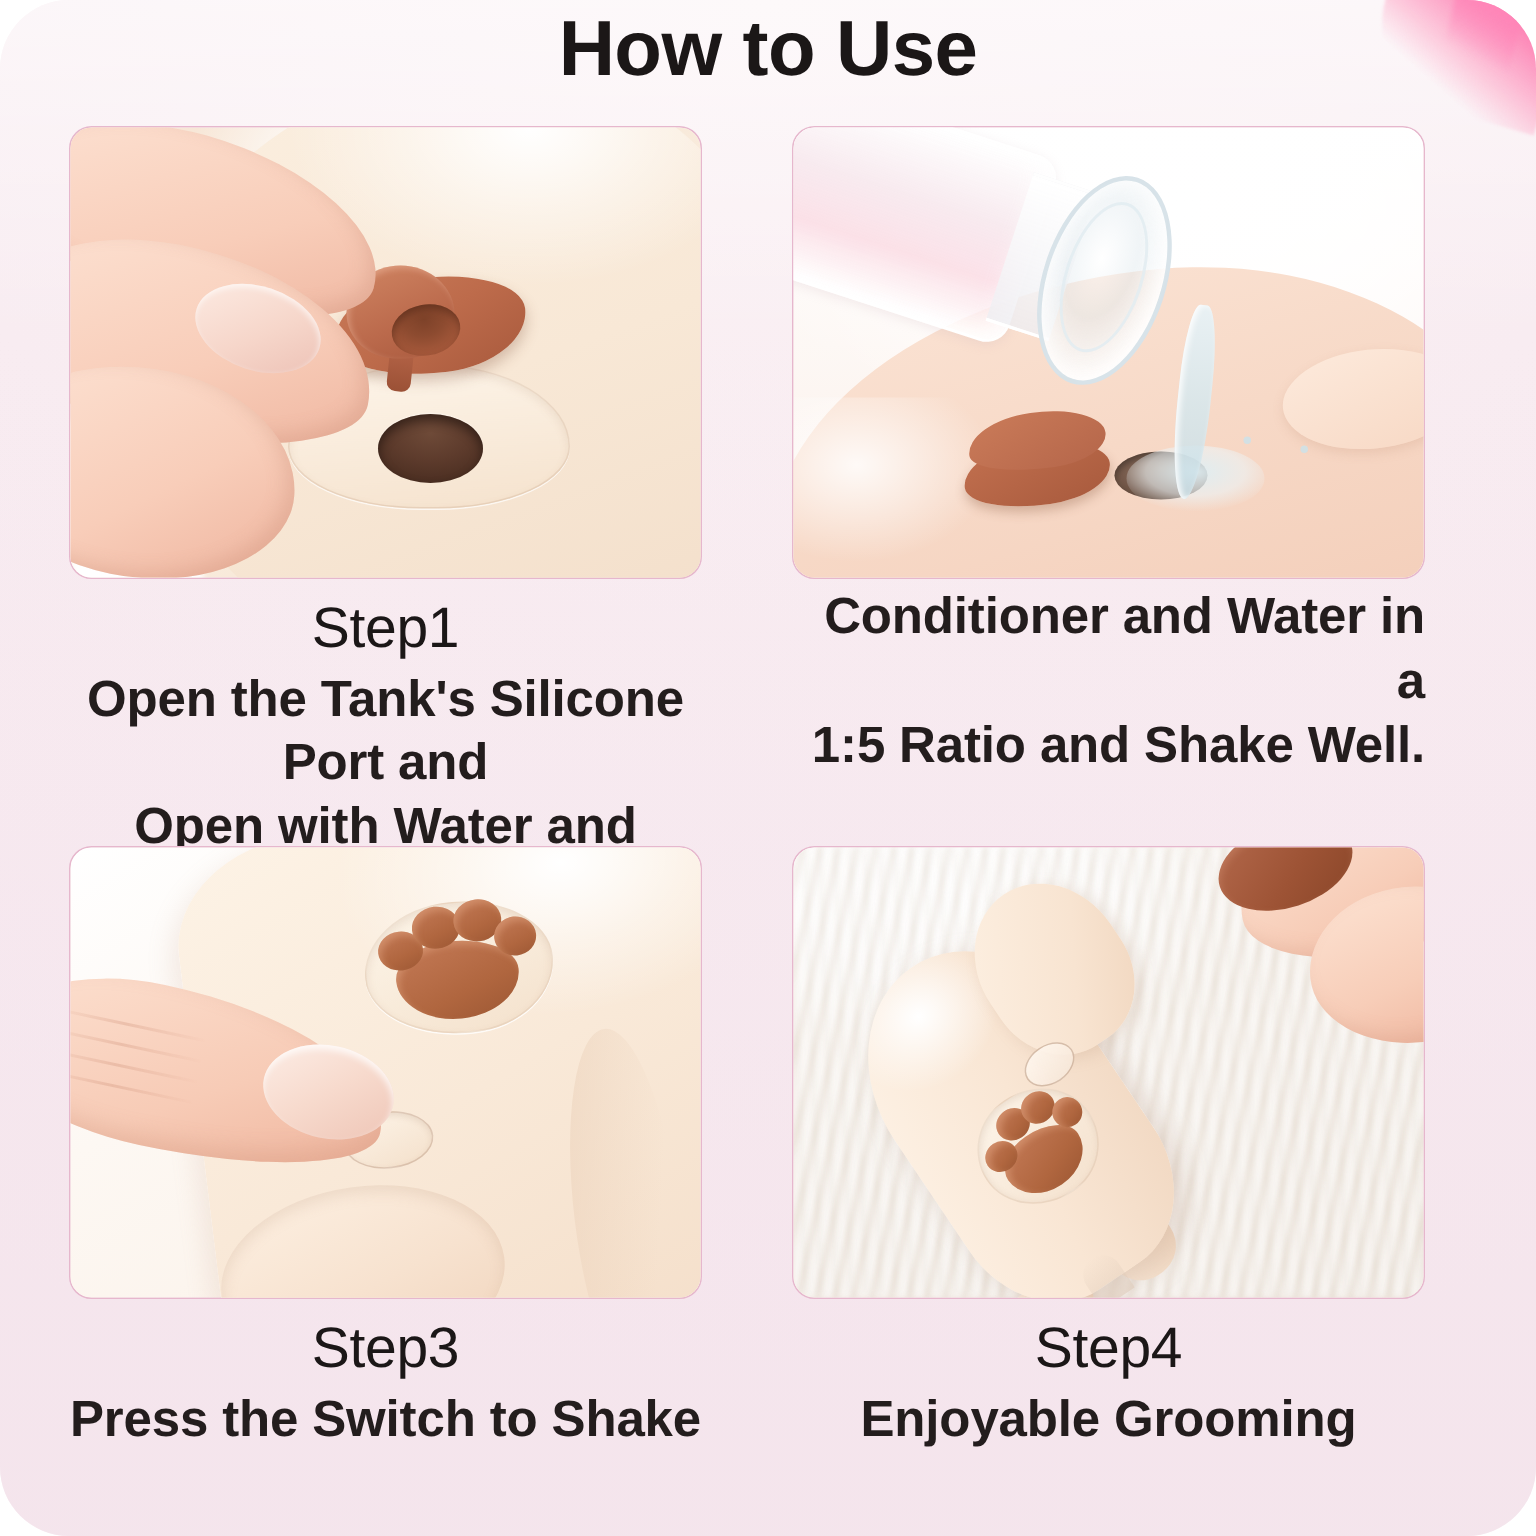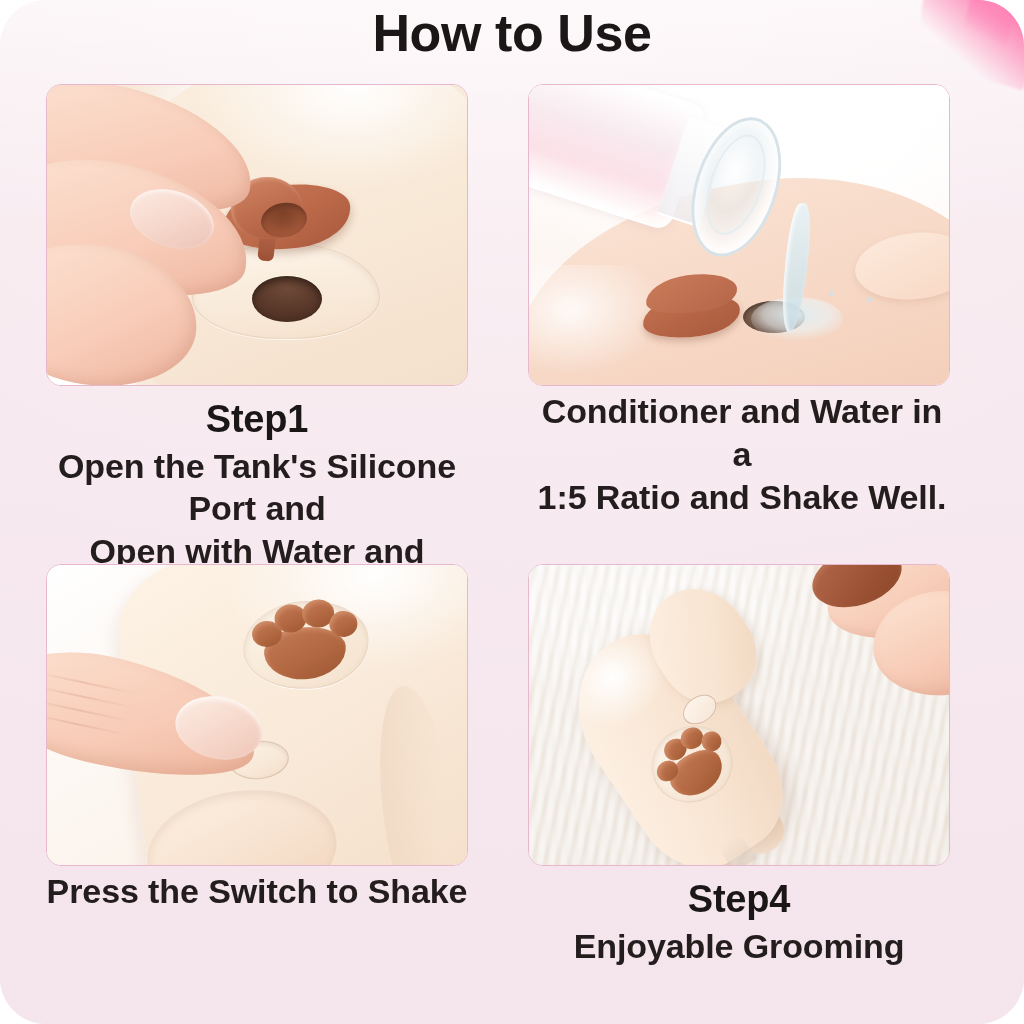--- a/index.html
+++ b/index.html
@@ -91,35 +91,35 @@
     border: 1.6px solid #e6b7cd;
     border-radius: 15px;
     overflow: hidden;
     background: #fdf7f2;
   }
 
   .caption-head {
     margin-top: 12px;
     text-align: center;
     font-size: 38px;
-    font-weight: 700;
+    font-weight: 400;
     color: #1b1717;
     letter-spacing: -0.2px;
     line-height: 1.12;
   }
   .caption-body {
     margin-top: 4px;
     font-size: 34px;
     font-weight: 700;
     color: #231d1d;
     line-height: 1.26;
     letter-spacing: -0.1px;
   }
   .caption-body.center { text-align: center; }
-  .caption-body.left   { text-align: center; padding-left: 6px; }
+  .caption-body.left   { text-align: right; padding-left: 6px; }
 
   
   .p1-bg {
     position: absolute; inset: 0;
     background:
       radial-gradient(60% 45% at 52% 6%, #ffffff 0%, rgba(255,255,255,.75) 26%, rgba(255,255,255,0) 55%),
       linear-gradient(168deg, #f7e6d6 0%, #f9ecdd 34%, #fbf1e4 62%, #f6e4d2 100%);
   }
   .p1-white-l {
     position: absolute; left: -6px; bottom: -10px;
@@ -639,20 +639,21 @@
       <div class="p3-finger"></div>
       <div class="p3-finger-lines">
         <i style="top:10px"></i>
           <i style="top:24px"></i>
           <i style="top:38px"></i>
           <i style="top:52px"></i>
       </div>
       <div class="p3-nail"></div>
     </div>
 
+    <div class="caption-head">Step3</div>
     <div class="caption-body center">
       <div>Press the Switch to Shake</div>
     </div>
   </div>
 
   <div class="step" id="step4">
     <div class="photo">
       <div class="p4-bg"></div>
       <div class="p4-fur"></div>
       <div class="p4-fur2"></div>

